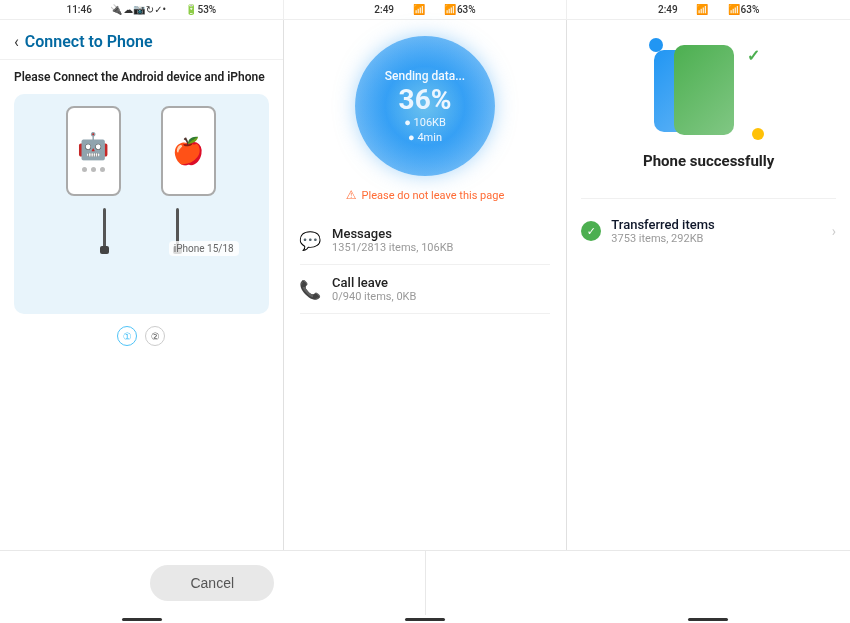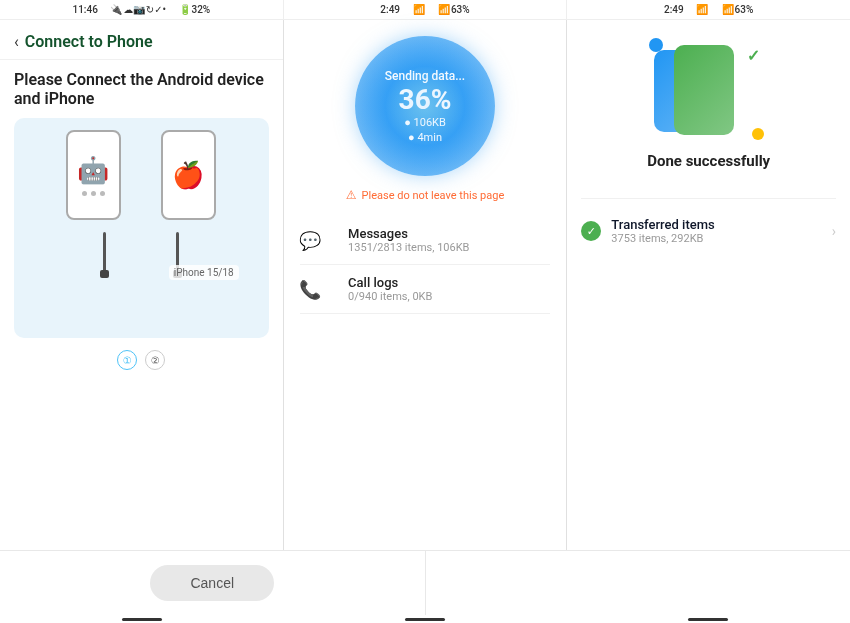--- a/index.html
+++ b/index.html
@@ -20,21 +20,21 @@
       height: 20px;
       background: #fff;
       font-size: 10px;
       color: #333;
     }
     .status-section {
       flex: 1;
       display: flex;
       align-items: center;
       justify-content: center;
-      gap: 13px;
+      gap: 19px;
       padding: 0 8px;
       border-bottom: 1px solid #eee;
       font-size: 10px;
       font-weight: 500;
     }
     .status-section:not(:last-child) {
       border-right: 1px solid #eee;
     }
 
     
@@ -63,30 +63,30 @@
       border-bottom: 1px solid #f0f0f0;
     }
     .back-arrow {
       font-size: 16px;
       color: #333;
       cursor: pointer;
     }
     .panel-title {
       font-size: 16px;
       font-weight: 600;
-      color: #14532d;
+      color: #0369a1;
     }
 
     
     .panel-content {
       padding: 10px 14px;
       flex: 1;
     }
     .connect-instruction {
-      font-size: 16px;
+      font-size: 12px;
       font-weight: 600;
       color: #222;
       margin-bottom: 10px;
     }
     .phone-illustration {
       background: #e8f4fb;
       border-radius: 10px;
       padding: 12px;
       display: flex;
       flex-direction: column;
@@ -270,21 +270,20 @@
       padding: 10px 0;
       border-bottom: 1px solid #f0f0f0;
     }
     .data-item-icon {
       font-size: 18px;
       color: #999;
     }
     .data-item-info {
       display: flex;
       flex-direction: column;
-      margin-left: 16px;
     }
     .data-item-label {
       font-size: 13px;
       font-weight: 500;
       color: #222;
     }
     .data-item-sub {
       font-size: 11px;
       color: #999;
     }
@@ -458,21 +457,21 @@
       border-radius: 2px;
     }
   </style>
 </head>
 <body>
 
 <div class="status-bar">
   <div class="status-section">
     <span>11:46</span>
     <span>🔌☁📷↻✓•</span>
-    <span>🔋32%</span>
+    <span>🔋53%</span>
   </div>
   <div class="status-section">
     <span>2:49</span>
     <span>📶</span>
     <span>📶63%</span>
   </div>
   <div class="status-section">
     <span>2:49</span>
     <span>📶</span>
     <span>📶63%</span>
@@ -542,41 +541,41 @@
         <div class="data-item">
           <span class="data-item-icon">💬</span>
           <div class="data-item-info">
             <span class="data-item-label">Messages</span>
             <span class="data-item-sub">1351/2813 items, 106KB</span>
           </div>
         </div>
         <div class="data-item">
           <span class="data-item-icon">📞</span>
           <div class="data-item-info">
-            <span class="data-item-label">Call logs</span>
+            <span class="data-item-label">Call leave</span>
             <span class="data-item-sub">0/940 items, 0KB</span>
           </div>
         </div>
       </div>
     </div>
   </div>
 
   <div class="panel panel3">
     <div class="panel-content">
       <div class="success-illustration">
         <div class="blue-dot"></div>
         <div class="phone-blue"></div>
         <div class="phone-green">
         </div>
         <div class="check-circle">
           <span class="check-mark">✓</span>
         </div>
         <div class="yellow-dot"></div>
       </div>
-      <div class="success-title">Done successfully</div>
+      <div class="success-title">Phone successfully</div>
       <div class="divider"></div>
       <div class="transferred-row">
         <div class="transferred-icon">
           <span>✓</span>
         </div>
         <div class="transferred-info">
           <div class="transferred-label">Transferred items</div>
           <div class="transferred-sub">3753 items, 292KB</div>
         </div>
         <span class="arrow-right">›</span>

